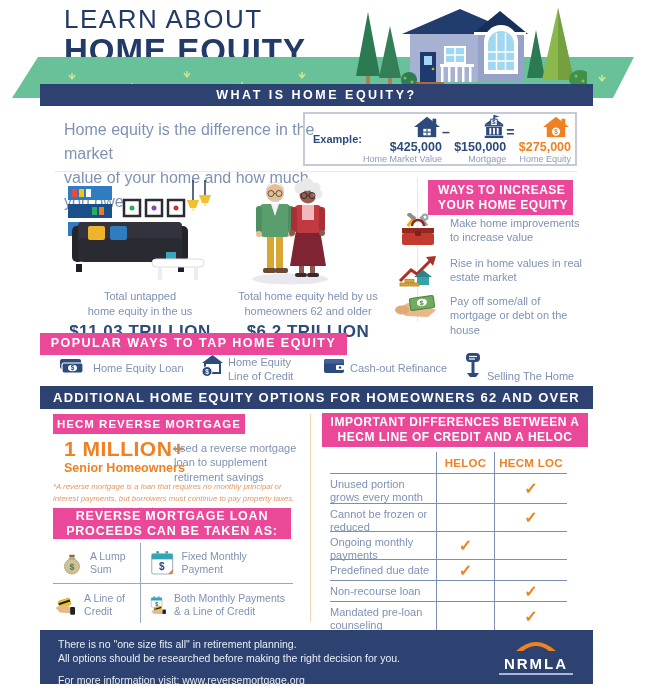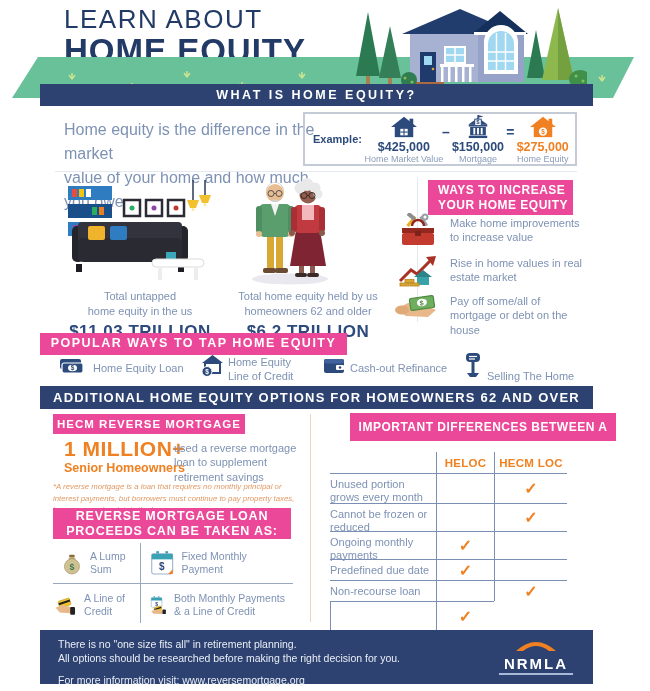--- a/index.html
+++ b/index.html
@@ -20,21 +20,21 @@
   .nbanner{background:#2d4270;color:#fff;font-weight:bold;display:flex;align-items:center;justify-content:center;}
   .obanner{background:#ec4899;color:#fff;font-weight:bold;display:flex;flex-direction:column;align-items:center;justify-content:center;line-height:1.25;}
   .banner-what{left:40px;top:84px;width:553px;height:22px;font-size:12.5px;letter-spacing:2.5px;}
   .banner-additional{left:40px;top:386px;width:553px;height:23px;font-size:13px;letter-spacing:1.2px;}
 
   
   .desc{left:64px;top:118px;width:255px;font-size:16px;color:#7e92b4;line-height:1.5;}
   .example-box{left:303px;top:112px;width:274px;height:54px;border:2px solid #c4cbd6;
                display:flex;align-items:center;box-sizing:border-box;padding:0 4px 0 8px;}
   .ex-label{font-size:11px;font-weight:bold;color:#2d4a7c;margin-right:4px;white-space:nowrap;}
-  .ex-col{width:76px;display:flex;flex-direction:column;align-items:center;}
+  .ex-col{width:76px;display:flex;flex-direction:column;align-items:flex-end;}
   .ex-icon{height:24px;display:flex;align-items:flex-end;}
   .ex-val{font-size:12.5px;font-weight:bold;color:#2d4a7c;margin-top:1px;white-space:nowrap;}
   .ex-cap{font-size:9px;color:#8b9cba;white-space:nowrap;}
   .ex-op{font-size:14px;font-weight:bold;color:#2d4a7c;align-self:flex-start;margin-top:10px;}
   .rule1{left:55px;top:171px;width:522px;height:1px;background:#e4e8ef;}
 
   
   .living{left:62px;top:180px;width:155px;height:108px;}
   .couple{left:243px;top:174px;width:95px;height:112px;}
   .stat{text-align:center;}
@@ -73,21 +73,21 @@
   .pcell .lbl{font-size:10.5px;color:#7e92b4;line-height:1.25;}
   .pc1{left:8px;top:2px;width:76px;height:36px;}
   .pc2{left:96px;top:2px;width:140px;height:36px;}
   .pc3{left:2px;top:44px;width:82px;height:36px;}
   .pc4{left:96px;top:44px;width:142px;height:36px;}
   .pgrid .vline{position:absolute;left:87px;top:0;width:1px;height:80px;background:#9aa7bf;}
   .pgrid .hline{position:absolute;left:0;top:40px;width:240px;height:1px;background:#9aa7bf;}
   .vdiv2{left:310px;top:414px;width:1px;height:208px;background:#f3d2b4;}
 
   
-  .imp-banner{left:322px;top:413px;width:266px;height:28px;font-size:12px;letter-spacing:.5px;margin-left:28px;}
+  .imp-banner{left:322px;top:413px;width:266px;height:34px;font-size:12px;letter-spacing:.5px;}
   .cmp{left:330px;top:452px;width:237px;display:grid;grid-template-columns:106px 58px 73px;
        grid-template-rows:21px 30px 28px 28px 21px 21px 30px;}
   .cmp .cell{box-sizing:border-box;}
   .cmp .lab{font-size:11px;color:#7e92b4;line-height:1.2;padding:4px 4px 0 0;}
   .cmp .hd{font-size:11.5px;font-weight:bold;color:#f08122;display:flex;align-items:center;justify-content:center;letter-spacing:.3px;}
   .cmp .mk{display:flex;align-items:center;justify-content:center;color:#ef8122;font-weight:bold;font-size:16px;}
   .cmp .bl{border-left:1px solid #7b8fb4;}
   .cmp .bt{border-top:1px solid #7b8fb4;}
 
   
@@ -485,20 +485,21 @@
         <polygon points="4,27 11,24 20,25.5 28,28.5 23,32 8,31.5" fill="#e8b88a"></polygon>
         <rect x="24" y="24" width="6" height="8" rx="1.5" fill="#222222"></rect>
       </svg>
       <span class="lbl">Both Monthly Payments &amp; a Line of Credit</span>
     </div>
   </div>
   <div class="abs vdiv2"></div>
 
   <div class="abs obanner imp-banner">
     <span>IMPORTANT DIFFERENCES BETWEEN A</span>
+    <span>HECM LINE OF CREDIT AND A HELOC</span>
   </div>
   <div class="abs cmp">
     <div class="cell"></div>
     <div class="cell hd bl">HELOC</div>
     <div class="cell hd bl">HECM LOC</div>
 
     <div class="cell lab bt">Unused portion grows every month</div>
     <div class="cell mk bl bt"></div>
     <div class="cell mk bl bt">✓</div>
 
@@ -511,20 +512,21 @@
     <div class="cell mk bl bt"></div>
 
     <div class="cell lab bt">Predefined due date</div>
     <div class="cell mk bl bt">✓</div>
     <div class="cell mk bl bt"></div>
 
     <div class="cell lab bt">Non-recourse loan</div>
     <div class="cell mk bl bt"></div>
     <div class="cell mk bl bt">✓</div>
 
+    <div class="cell lab bt">Mandated pre-loan counseling</div>
     <div class="cell mk bl bt"></div>
     <div class="cell mk bl bt">✓</div>
   </div>
 
   <div class="abs footer">
     <div class="txt">
       <div>There is no "one size fits all" in retirement planning.</div>
       <div>All options should be researched before making the right decision for you.</div>
       <div class="l3">For more information visit: www.reversemortgage.org</div>
     </div>

